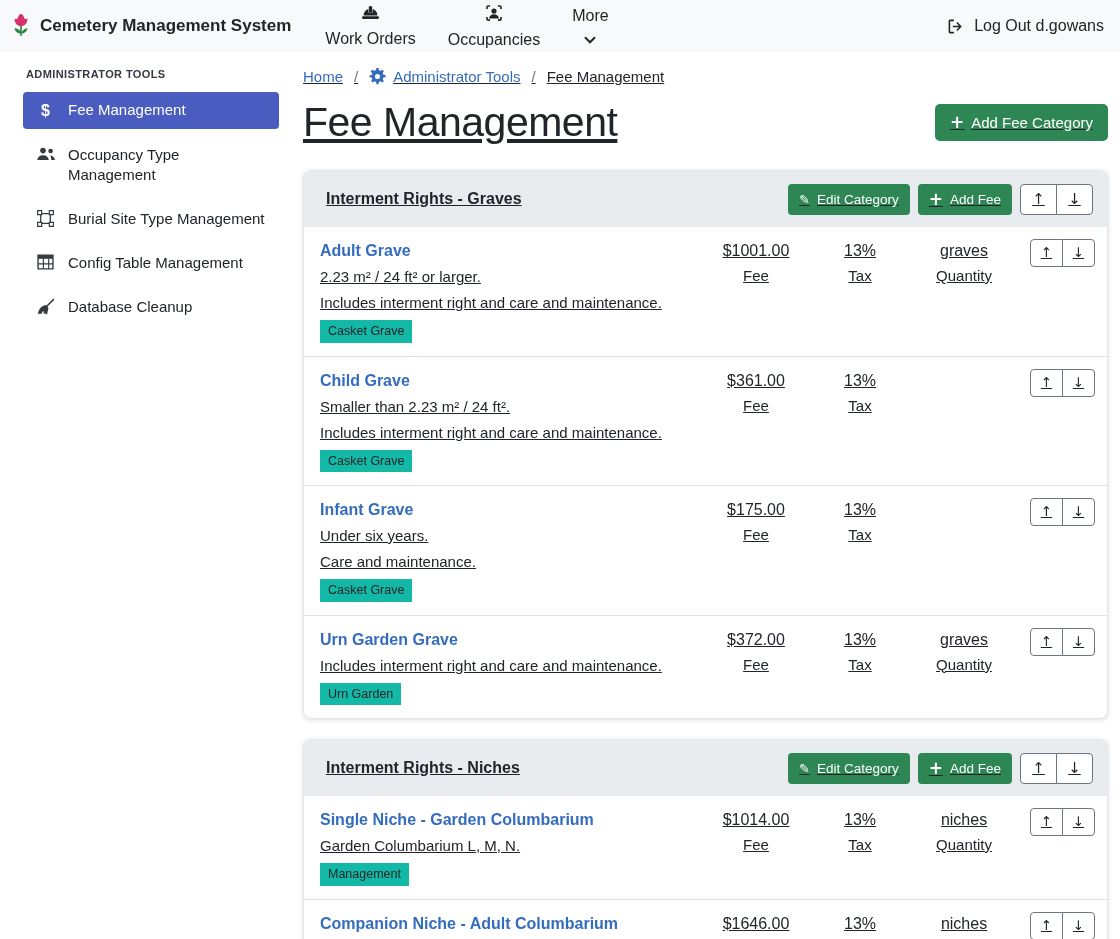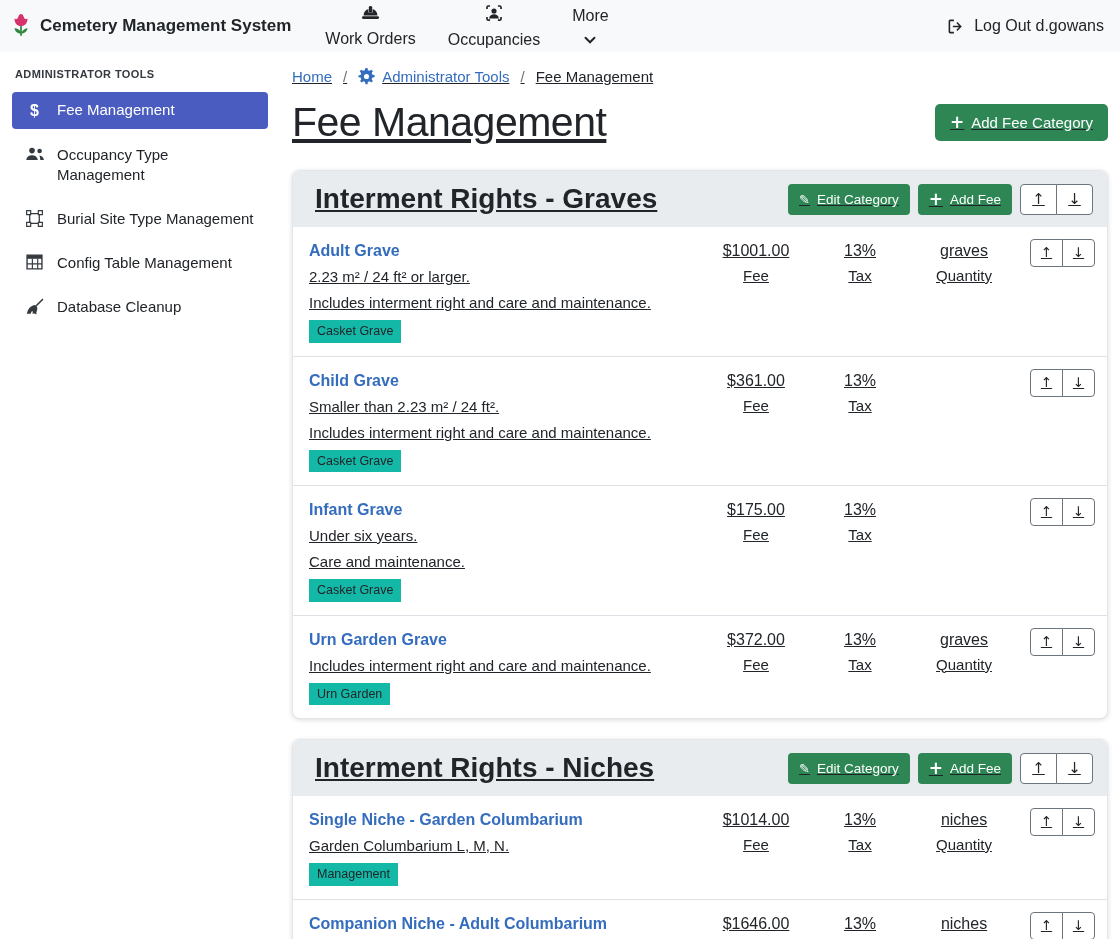--- a/index.html
+++ b/index.html
@@ -10,21 +10,21 @@
   .ic { display:inline-flex; align-items:center; justify-content:center; flex:none; }
 
   
   .navbar { height:52px; background:#f8f9fa; display:flex; align-items:center; padding:0 16px 0 10px; }
   .brand { display:flex; align-items:center; gap:8px; font-size:17px; font-weight:700; color:#212529; margin-right:18px; }
   .nav-links { display:flex; align-items:center; }
   .nav-link { display:flex; align-items:center; gap:9px; padding:8px 16px; font-size:16px; color:#212529;flex-direction:column; }
   .logout-link { margin-left:auto; display:flex; align-items:center; gap:9px; font-size:16px; color:#212529; }
 
   
-  .shell { display:flex; height:887px; }
+  .shell { display:flex; height:887px;padding-left:11px; }
   .sidebar { width:280px; flex:none; padding:12px; }
   .sidebar-heading { font-size:11px; font-weight:700; letter-spacing:.4px; color:#343a40; margin:4px 0 12px 3px; }
   .side-item { display:flex; align-items:flex-start; gap:12px; padding:8px 12px; border-radius:4px;
     font-size:15px; line-height:20px; color:#212529; margin-bottom:8px; }
   .side-item .ic { width:21px; margin-top:1px; color:#343a40; }
   .side-item.active { background:#4a5cc0; color:#fff; }
   .side-item.active .ic { color:#fff; }
   .dollar { font-weight:700; font-size:16px; }
 
   .main { flex:1; min-width:0; padding:10px 12px 0;text-decoration:underline; }
@@ -50,21 +50,21 @@
     font-family:"DejaVu Sans",sans-serif; line-height:1; }
   .btn-group button:first-child { border-radius:4px 0 0 4px; }
   .btn-group button:last-child { border-radius:0 4px 4px 0; margin-left:-1px; }
   .grp-lg button { width:37px; height:31px; font-size:15px; }
   .grp-sm button { width:33px; height:28px; font-size:13.5px; }
 
   
   .card { background:#fff; border:1px solid #e3e6ea; border-radius:8px; overflow:hidden;
     box-shadow:0 1px 5px rgba(0,0,0,.14); margin-bottom:20px; }
   .card-header { background:#e9ecef; min-height:56px; display:flex; align-items:center; padding:11px 14px; }
-  .card-title { font-size:28px; font-weight:600; color:#212529; margin-left:8px; }
+  .card-title { font-size:16px; font-weight:600; color:#212529; margin-left:8px; }
   .header-actions { margin-left:auto; display:flex; align-items:center; gap:8px; }
 
   .fee-row { display:flex; align-items:flex-start; padding:12px 12px 13px 16px; border-bottom:1px solid #dee2e6; }
   .fee-row:last-child { border-bottom:none; }
   .fee-main { flex:1; min-width:0; padding-right:8px; }
   .fee-name { display:inline-block; font-size:16px; font-weight:600; color:#346cbe; line-height:24px; margin-bottom:2px; }
   .fee-desc { font-size:15px; line-height:24px; color:#212529; margin-bottom:2px; }
   .tag { display:inline-block; background:#14b8a6; color:#212529; font-size:12.5px; line-height:1;
     padding:5px 8px; border-radius:0; margin-top:3px; }
   .col { width:104px; flex:none; text-align:center; }

